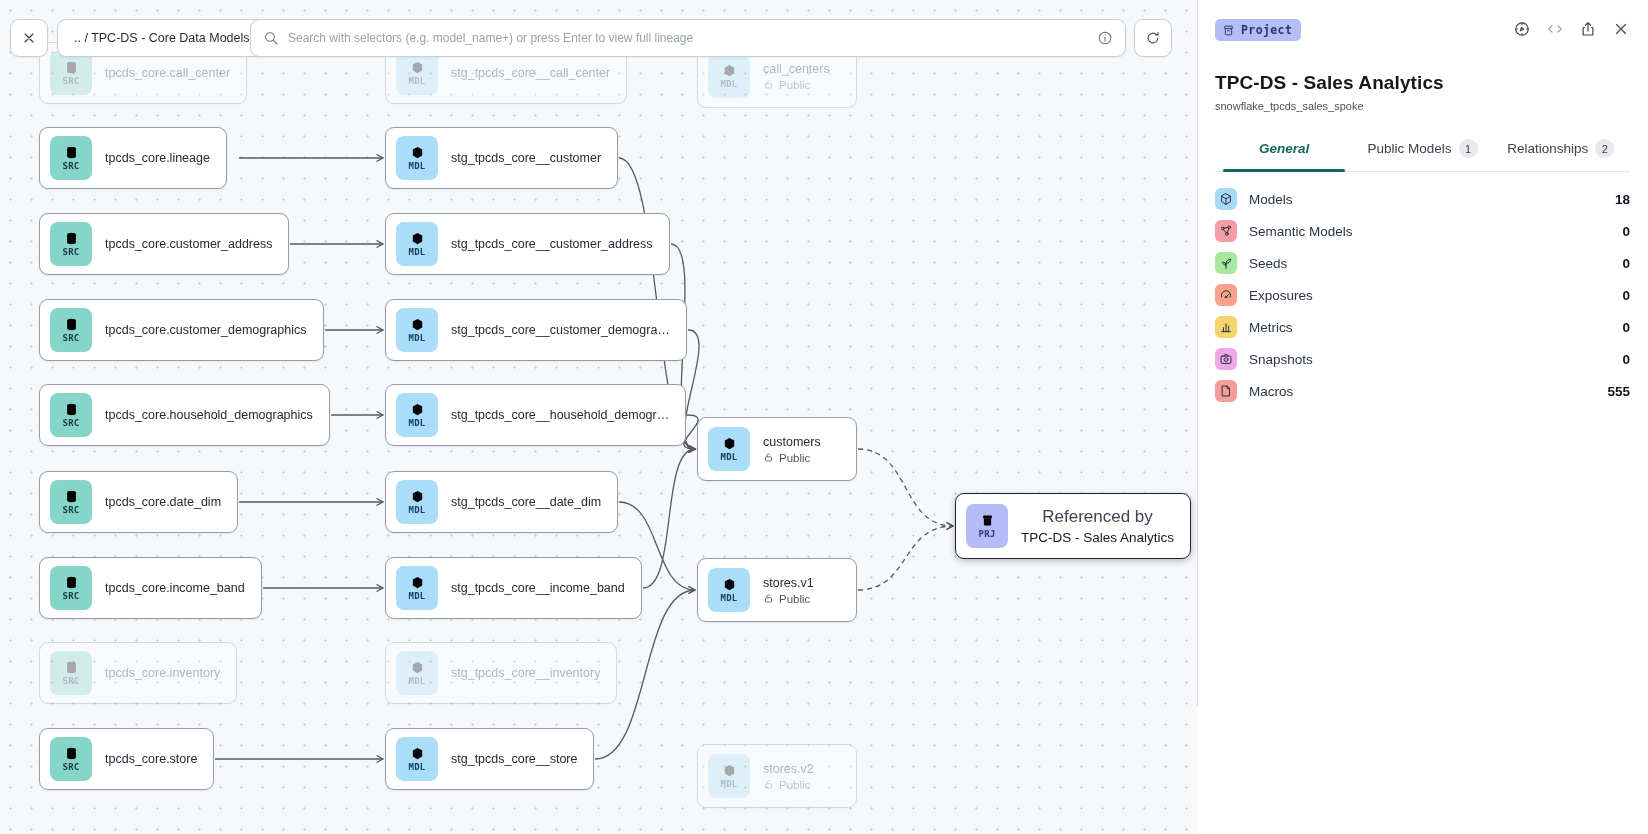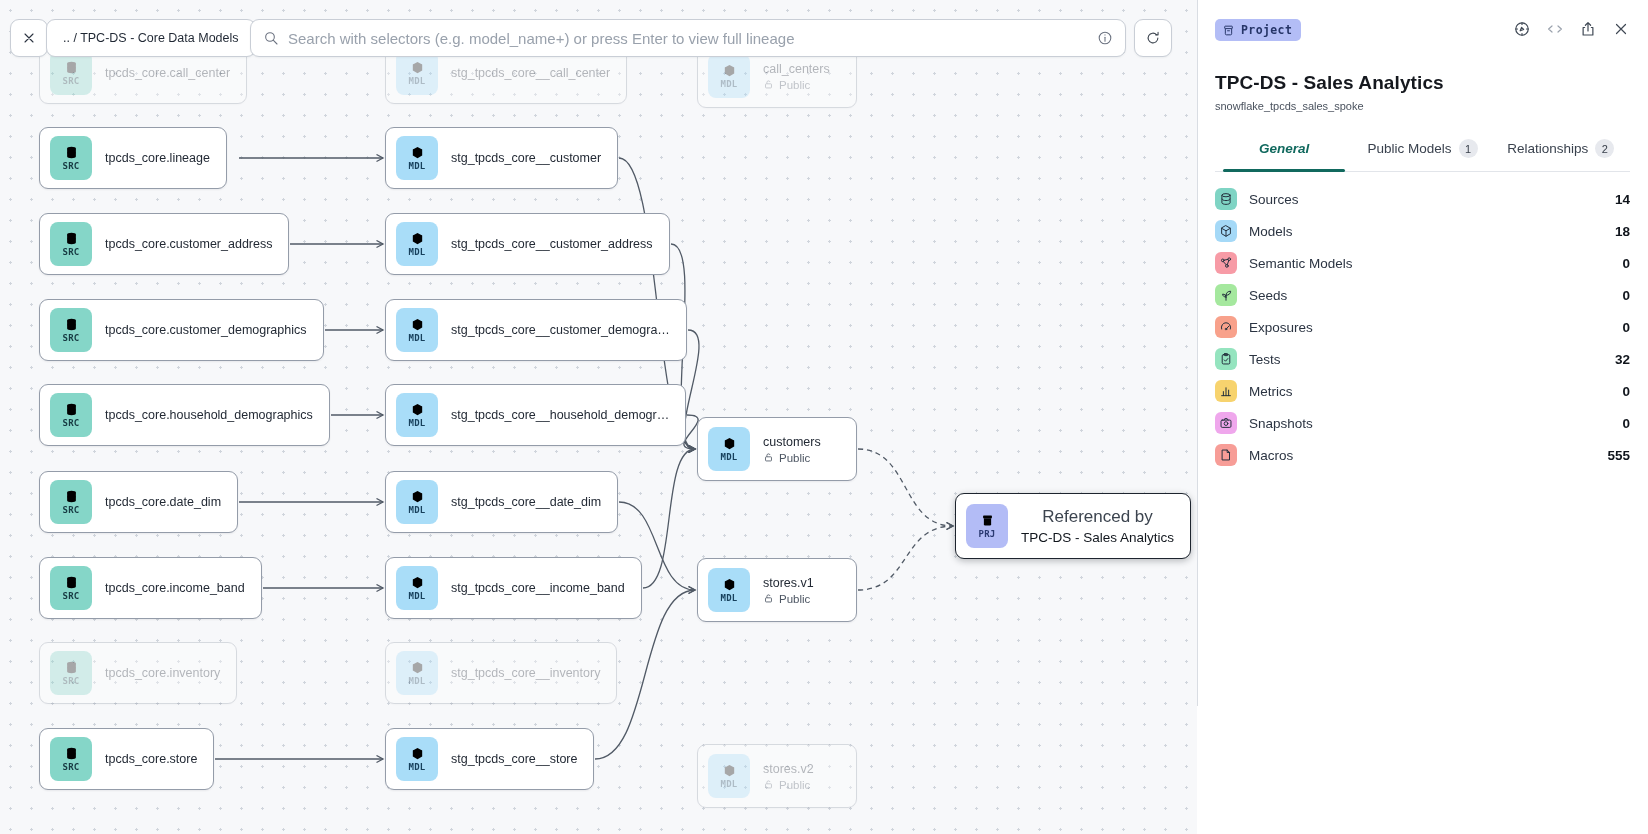--- a/index.html
+++ b/index.html
@@ -35,23 +35,23 @@
   .node-sub { display:flex; align-items:center; gap:5px; font-size:11.5px; color:#4d5663; }
   .node-sub svg { width:11px; height:11px; }
   .node-pre { font-size:17px; color:#3c444f; }
   .node-main { font-size:13.5px; font-weight:500; color:#11161d; }
 
   
   .toolbar { position:absolute; left:0; top:0; width:1197px; height:0; z-index:10; }
   .tb { position:absolute; top:19px; background:#ffffff; border:1px solid #c9ced6;
     border-radius:9px; height:38px; display:flex; align-items:center; box-shadow:0 1px 2px rgba(24,32,44,.05); }
   .tb-close { left:10px; width:38px; justify-content:center; cursor:pointer; color:#2b3340; }
-  .tb-crumb { left:46px; padding:0 16px; font-size:12.5px; color:#1f2733; font-weight:500; cursor:pointer; }
+  .tb-crumb { left:57px; padding:0 16px; font-size:12.5px; color:#1f2733; font-weight:500; cursor:pointer; }
   .tb-search { left:250px; width:876px; padding:0 12px; gap:9px; color:#6b7280; }
-  .tb-search input { border:none; outline:none; flex:1; font-size:15px; color:#30394a;
+  .tb-search input { border:none; outline:none; flex:1; font-size:12px; color:#30394a;
     font-family:"Liberation Sans",sans-serif; background:transparent; }
   .tb-search input::placeholder { color:#99a1ac; }
   .tb-refresh { left:1134px; width:38px; justify-content:center; cursor:pointer; color:#3c444f; }
   .ic svg { stroke:currentColor; fill:none; stroke-width:1.6; stroke-linecap:round; stroke-linejoin:round; display:block; }
   .ic16 svg { width:16px; height:16px; } .ic18 svg { width:18px; height:18px; }
 
   
   .panel { position:absolute; left:1197px; top:0; width:451px; height:706px;
     background:#ffffff; border-left:1px solid #d9dde3; padding:0 18px 0 17px; }
   .panel-head { position:relative; padding-top:19px; }
@@ -524,31 +524,20 @@
           <span>Public Models</span>
           <span class="tbadge">1</span>
         </div>
         <div class="tab">
           <span>Relationships</span>
           <span class="tbadge">2</span>
         </div>
       </div>
     <div class="res-list" id="res-list">
         <div class="res-row">
-          <span class="res-ic" style="background: rgb(127, 212, 196);">
-            <svg viewBox="0 0 24 24">
-              <ellipse cx="12" cy="5.5" rx="7" ry="2.7"></ellipse>
-              <path d="M5 5.5v13c0 1.5 3.1 2.7 7 2.7s7-1.2 7-2.7v-13"></path>
-              <path d="M5 12c0 1.5 3.1 2.7 7 2.7s7-1.2 7-2.7"></path>
-            </svg>
-          </span>
-          <span class="res-label">Sources</span>
-          <span class="res-count">14</span>
-        </div>
-        <div class="res-row">
           <span class="res-ic" style="background: rgb(165, 217, 247);">
             <svg viewBox="0 0 24 24">
               <path d="M12 3l7.5 4.3v9.4L12 21l-7.5-4.3V7.3z"></path>
               <path d="M4.5 7.3L12 11.6l7.5-4.3M12 11.6V21"></path>
             </svg>
           </span>
           <span class="res-label">Models</span>
           <span class="res-count">18</span>
         </div>
         <div class="res-row">
@@ -579,31 +568,20 @@
             <svg viewBox="0 0 24 24">
               <path d="M4.5 15.5a8 8 0 1 1 15 0"></path>
               <circle cx="12" cy="15.5" r="1.4"></circle>
               <path d="M13.1 14.4l4-4"></path>
             </svg>
           </span>
           <span class="res-label">Exposures</span>
           <span class="res-count">0</span>
         </div>
         <div class="res-row">
-          <span class="res-ic" style="background: rgb(149, 228, 191);">
-            <svg viewBox="0 0 24 24">
-              <rect x="5.5" y="4.5" width="13" height="16" rx="2"></rect>
-              <rect x="9" y="2.8" width="6" height="3.4" rx="1"></rect>
-              <path d="M9 13.6l2.2 2.2 4-4.6"></path>
-            </svg>
-          </span>
-          <span class="res-label">Tests</span>
-          <span class="res-count">32</span>
-        </div>
-        <div class="res-row">
           <span class="res-ic" style="background: rgb(247, 211, 110);">
             <svg viewBox="0 0 24 24">
               <path d="M4.5 20h15"></path>
               <path d="M7.5 20v-7M12 20V6.5M16.5 20v-9.5"></path>
             </svg>
           </span>
           <span class="res-label">Metrics</span>
           <span class="res-count">0</span>
         </div>
         <div class="res-row">

